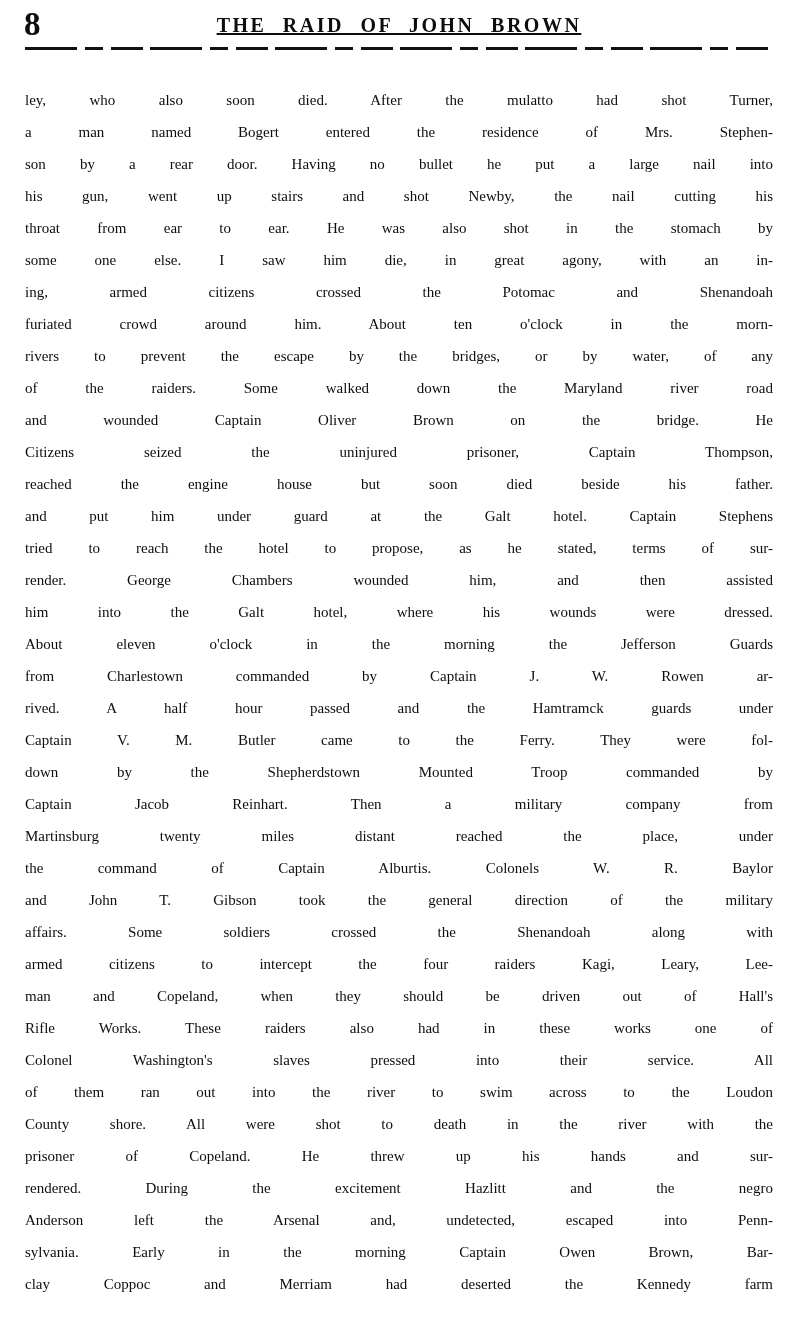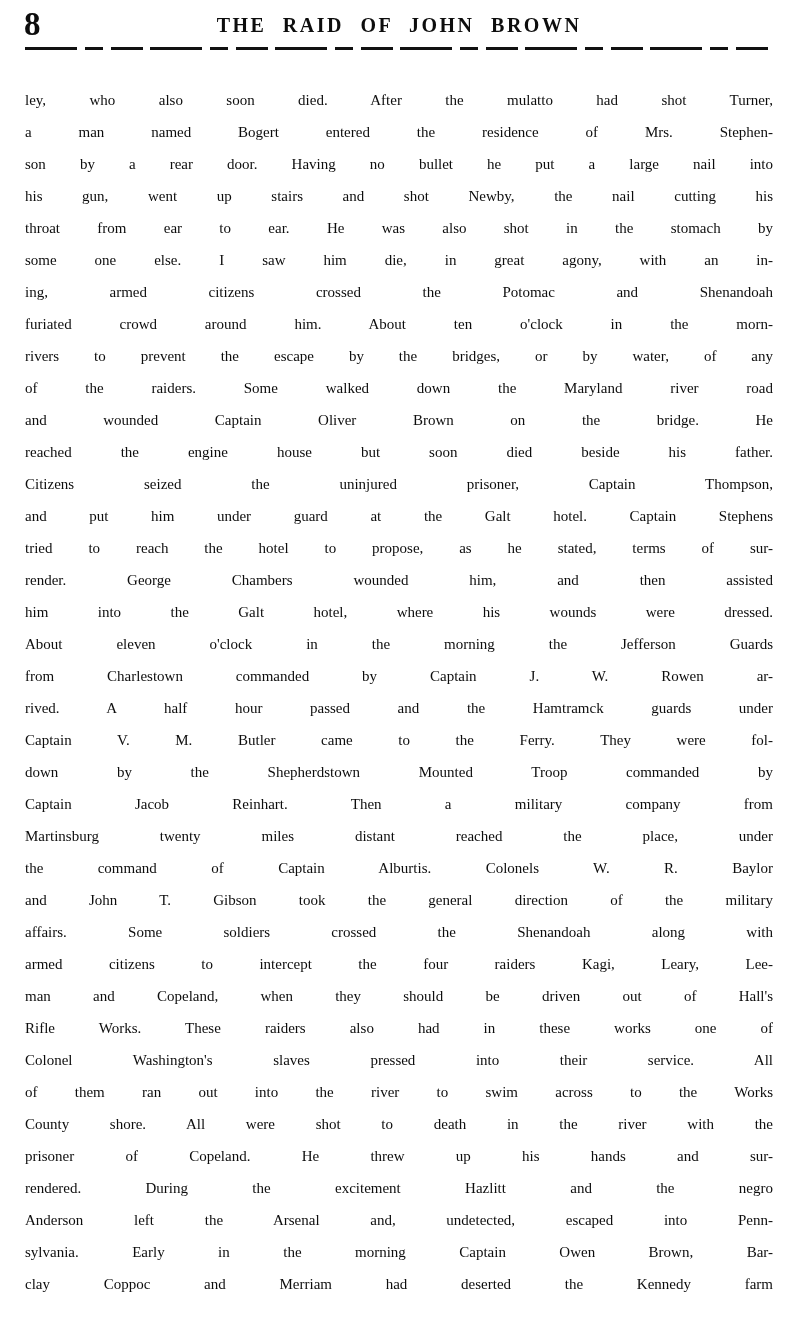--- a/index.html
+++ b/index.html
@@ -27,20 +27,21 @@
     left: 0;
     right: 0;
     top: 14px;
     text-align: center;
     font-size: 20px;
     font-weight: bold;
     letter-spacing: 2.5px;
     word-spacing: 9px;
     color: #0d0d0d;
     font-family: "Liberation Serif", serif;
+    text-decoration: underline;
   }
   .header-rule {
     position: absolute;
     left: 25px;
     right: 24px;
     top: 47px;
     height: 3px;
     background: repeating-linear-gradient(
       90deg,
       #111 0px, #111 52px,
@@ -81,41 +82,41 @@
       <div class="line">a man named Bogert entered the residence of Mrs. Stephen-</div>
       <div class="line">son by a rear door.  Having no bullet he put a large nail into</div>
       <div class="line">his gun, went up stairs and shot Newby, the nail cutting his</div>
       <div class="line">throat from ear to ear.  He was also shot in the stomach by</div>
       <div class="line">some one else.  I saw him die, in great agony, with an in-</div>
       <div class="line">ing, armed citizens crossed the Potomac and Shenandoah</div>
       <div class="line">furiated crowd around him.  About ten o'clock in the morn-</div>
       <div class="line">rivers to prevent the escape by the bridges, or by water, of any</div>
       <div class="line">of the raiders.  Some walked down the Maryland river road</div>
       <div class="line">and wounded Captain Oliver Brown on the bridge.  He</div>
+      <div class="line">Citizens seized the uninjured prisoner, Captain Thompson,</div>
       <div class="line">reached the engine house but soon died beside his father.</div>
-      <div class="line">Citizens seized the uninjured prisoner, Captain Thompson,</div>
       <div class="line">and put him under guard at the Galt hotel.  Captain Stephens</div>
       <div class="line">tried to reach the hotel to propose, as he stated, terms of sur-</div>
       <div class="line">render.  George Chambers wounded him, and then assisted</div>
       <div class="line">him into the Galt hotel, where his wounds were dressed.</div>
       <div class="line">About eleven o'clock in the morning the Jefferson Guards</div>
       <div class="line">from Charlestown commanded by Captain J. W. Rowen ar-</div>
       <div class="line">rived.  A half hour passed and the Hamtramck guards under</div>
       <div class="line">Captain V. M. Butler came to the Ferry.  They were fol-</div>
       <div class="line">down by the Shepherdstown Mounted Troop commanded by</div>
       <div class="line">Captain Jacob Reinhart.  Then a military company from</div>
       <div class="line">Martinsburg twenty miles distant reached the place, under</div>
       <div class="line">the command of Captain Alburtis.  Colonels W. R. Baylor</div>
       <div class="line">and John T. Gibson took the general direction of the military</div>
       <div class="line">affairs.  Some soldiers crossed the Shenandoah along with</div>
       <div class="line">armed citizens to intercept the four raiders Kagi, Leary, Lee-</div>
       <div class="line">man and Copeland, when they should be driven out of Hall's</div>
       <div class="line">Rifle Works.  These raiders also had in these works one of</div>
       <div class="line">Colonel Washington's slaves pressed into their service.  All</div>
-      <div class="line">of them ran out into the river to swim across to the Works</div>
+      <div class="line">of them ran out into the river to swim across to the Loudon</div>
       <div class="line">County shore.  All were shot to death in the river with the</div>
       <div class="line">prisoner of Copeland.  He threw up his hands and sur-</div>
       <div class="line">rendered.  During the excitement Hazlitt and the negro</div>
       <div class="line">Anderson left the Arsenal and, undetected, escaped into Penn-</div>
       <div class="line">sylvania.  Early in the morning Captain Owen Brown, Bar-</div>
       <div class="line">clay Coppoc and Merriam had deserted the Kennedy farm</div>
     </div>
 </div>
 
 </body></html>

